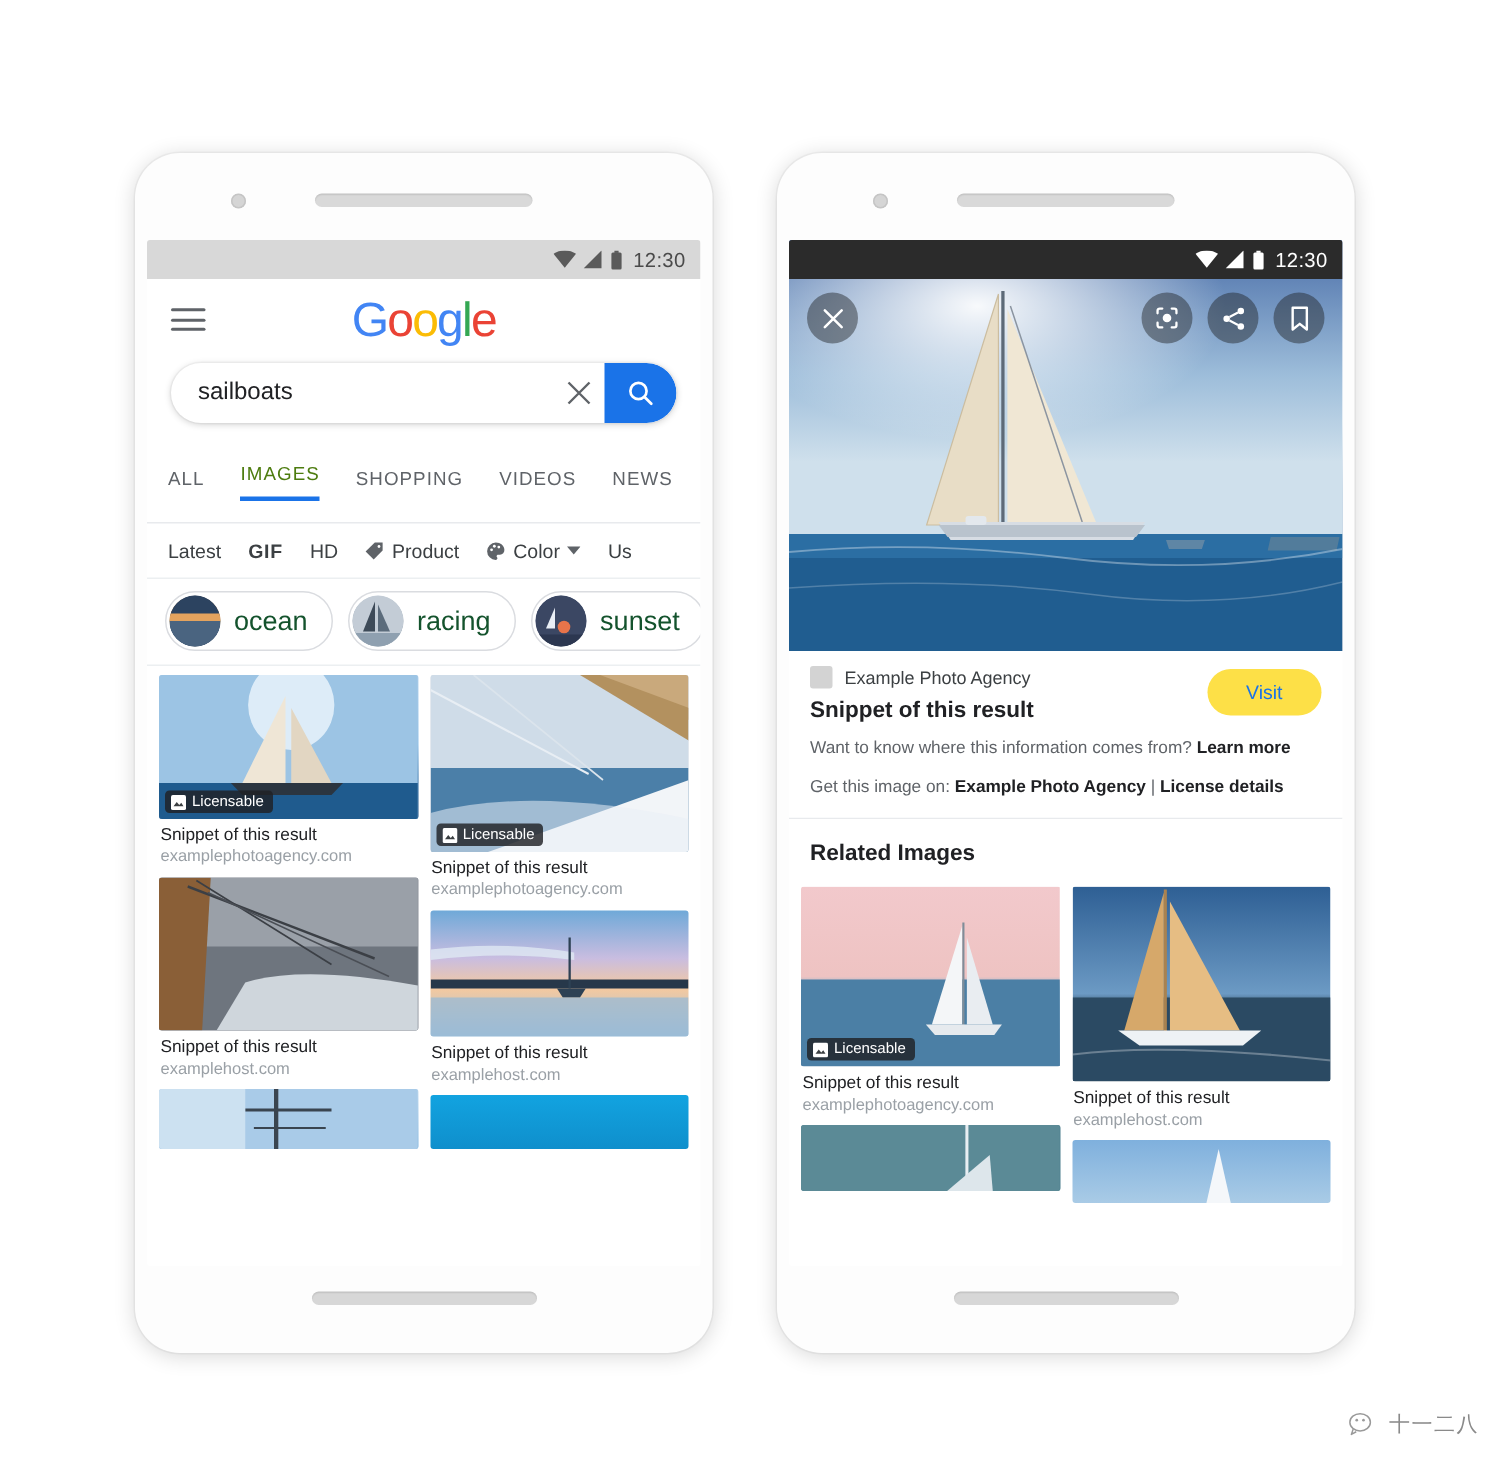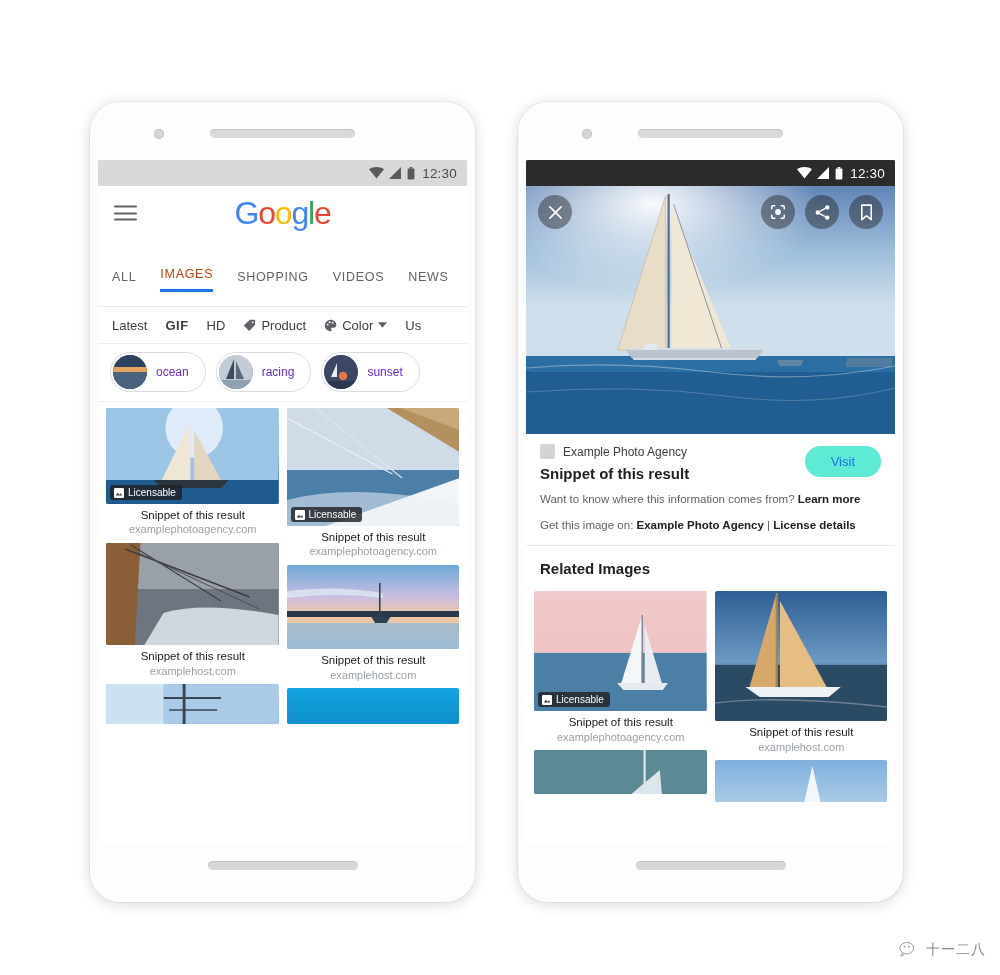--- a/index.html
+++ b/index.html
@@ -63,40 +63,40 @@
              justify-content:center; cursor:pointer; }
   .search-go { width:48px; height:40px; background:#1a73e8;
                border-top-right-radius:21px; border-bottom-right-radius:21px;
                display:flex; align-items:center; justify-content:center; cursor:pointer; }
 
   
   .tabs { display:flex; align-items:flex-end; height:38px; padding:14px 14px;
           border-bottom:1px solid #e8eaed; gap:24px; font-size:12.5px;
           letter-spacing:.7px; color:#5f6368; white-space:nowrap; overflow:hidden; }
   .tab { padding-bottom:8px; cursor:pointer; }
-  .tab.active { color:#c2410c; border-bottom:3px solid #1a73e8; font-weight:500; }
+  .tab.active { color:#4d7c0f; border-bottom:3px solid #1a73e8; font-weight:500; }
 
   
   .filters { display:flex; align-items:center; height:36px; padding:0 14px;
              gap:18px; font-size:13px; color:#3c4043; border-bottom:1px solid #eceff1;
              white-space:nowrap; overflow:hidden; }
   .filter { display:flex; align-items:center; gap:5px; cursor:pointer; }
   .filter.bold { font-weight:700; letter-spacing:.5px; }
 
   
   .chips { display:flex; gap:10px; padding:8px 10px 9px 12px; overflow:hidden;
            border-bottom:1px solid #eceff1; }
   .chip { display:flex; align-items:center; gap:9px; height:38px;
           border:1px solid #dadce0; border-radius:20px; padding:0 16px 0 2px;
           background:#fff; flex:none; cursor:pointer; }
   .chip-img { width:34px; height:34px; border-radius:50%; flex:none; }
-  .chip-label { font-size:12px; color:#6d28d9; }
-
-  
-  .grid { display:flex; gap:8px; padding:6px 8px 0 8px;text-align:center; }
+  .chip-label { font-size:18px; color:#14532d; }
+
+  
+  .grid { display:flex; gap:8px; padding:6px 8px 0 8px; }
   .col { flex:1; display:flex; flex-direction:column; }
   .card { margin-bottom:6px; }
   .thumb { position:relative; width:100%; border-radius:2px; overflow:hidden; }
   .badge { position:absolute; left:4px; bottom:4px; display:flex; align-items:center;
            gap:4px; background:rgba(32,33,36,.82); color:#fff;
            border-radius:3px; padding:2px 6px 2px 4px; font-size:10px; }
   .badge svg { display:block; }
   .snippet { font-size:11.5px; color:#202124; margin:4px 0 0 1px; line-height:1.25; }
   .host { font-size:11px; color:#9aa0a6; margin:1px 0 0 1px; line-height:1.25; }
 
@@ -108,21 +108,21 @@
               background:rgba(32,33,36,.45); display:flex; align-items:center;
               justify-content:center; cursor:pointer; }
   .hero-right { margin-left:auto; display:flex; gap:10px; }
 
   
   .detail { padding:10px 14px 12px 14px; background:#fff; position:relative; }
   .src-row { display:flex; align-items:center; gap:8px; }
   .src-favicon { width:15px; height:15px; background:#d3d3d3; border-radius:2px; flex:none; }
   .src-name { font-size:12px; color:#3c4043; }
   .detail-title { font-size:15px; font-weight:700; color:#202124; margin-top:6px; }
-  .visit-btn { position:absolute; right:14px; top:12px; background:#5eead4;
+  .visit-btn { position:absolute; right:14px; top:12px; background:#fde047;
                color:#1a73e8; font-size:13px; border-radius:17px;
                padding:8px 26px; cursor:pointer; }
   .detail-line { font-size:11.5px; color:#5f6368; margin-top:9px; line-height:1.45; }
   .detail-line b { color:#202124; font-weight:700; }
   .panel-sep { height:1px; background:#e8eaed; }
   .related-head { font-size:15px; font-weight:700; color:#202124;
                   padding:14px 14px 8px 14px; }
 
   
   .watermark { position:absolute; right:14px; bottom:16px; display:flex;
@@ -160,20 +160,36 @@
 
       <div class="g-header">
         <div class="hamburger">
             <i></i>
             <i></i>
             <i></i>
           </div>
         <div class="g-logo" id="g-logo"><span style="color: rgb(66, 133, 244);">G</span><span style="color: rgb(234, 67, 53);">o</span><span style="color: rgb(251, 188, 5);">o</span><span style="color: rgb(66, 133, 244);">g</span><span style="color: rgb(52, 168, 83);">l</span><span style="color: rgb(234, 67, 53);">e</span></div>
       </div>
 
+      <div class="searchwrap">
+        <div class="searchbar">
+          <input class="search-text" readonly="" value="sailboats" placeholder="Search" style="">
+          <div class="clear-x">
+            <svg width="16" height="16" viewBox="0 0 16 16">
+                <path d="M1 1 15 15M15 1 1 15" stroke="#5f6368" stroke-width="1.6"></path>
+              </svg>
+          </div>
+          <div class="search-go">
+            <svg width="18" height="18" viewBox="0 0 20 20">
+                <circle cx="8.5" cy="8.5" r="6" fill="none" stroke="#fff" stroke-width="2"></circle>
+                <path d="M13 13l5 5" stroke="#fff" stroke-width="2" stroke-linecap="round"></path>
+              </svg>
+          </div>
+        </div>
+      </div>
 
       <div class="tabs" id="tabs-row">
           <div class="tab">ALL</div>
           <div class="tab active">IMAGES</div>
           <div class="tab">SHOPPING</div>
           <div class="tab">VIDEOS</div>
           <div class="tab">NEWS</div>
         </div>
 
       <div class="filters" id="filters-row">

